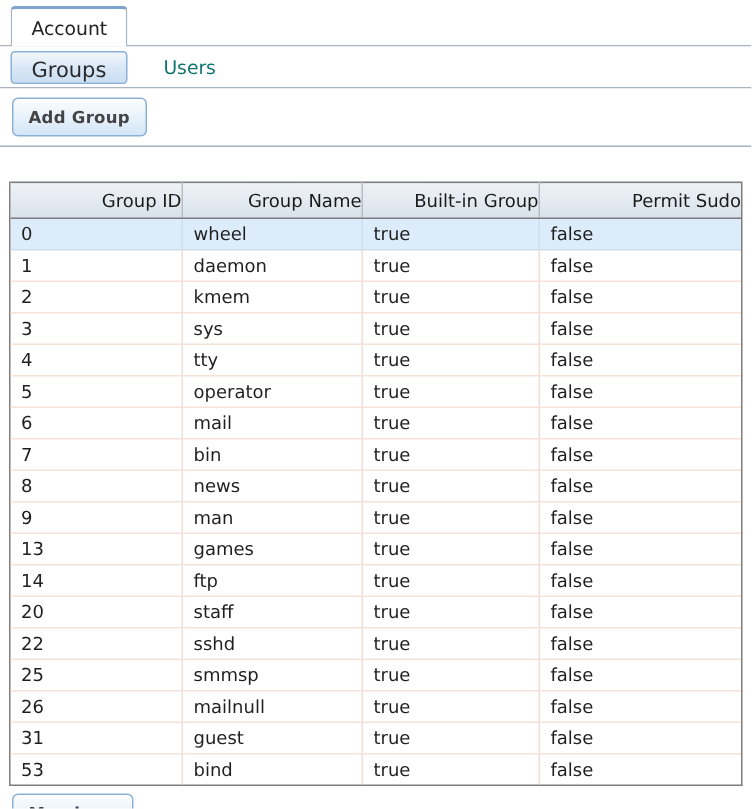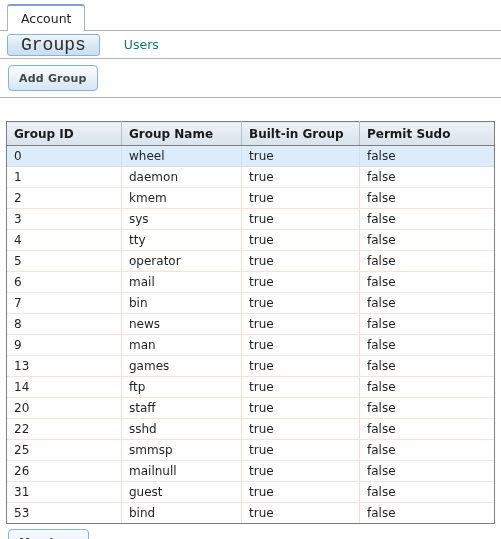--- a/index.html
+++ b/index.html
@@ -53,27 +53,26 @@
     background: #ffffff;
     display: flex;
     align-items: center;
   }
   .subtab-selected {
     margin-left: 7px;
     height: 22px;
     padding: 0 13px;
     box-sizing: border-box;
     display: flex;
-    align-items: flex-start;
+    align-items: flex-end;
     background: linear-gradient(to bottom, #f2f7fc 0%, #d7e6f6 55%, #cadff3 100%);
     border: 1px solid #8ab0d8;
     border-radius: 3px;
-    font-size: 18px;
+    font-size: 14px;
     color: #2a2a2a;
-    font-family: Liberation Mono, monospace;
   }
   .subtab-plain {
     margin-left: 24px;
     font-size: 12.5px;
     color: #0f766e;
   }
 
   
   .toolbar {
     position: relative;
@@ -118,22 +117,22 @@
   }
   table.grid {
     width: 100%;
     border-collapse: collapse;
     table-layout: fixed;
     font-size: 12px;
   }
   table.grid th {
     height: 23px;
     padding: 0 0 0 7px;
-    text-align: left;
-    font-weight: bold;
+    text-align: right;
+    font-weight: normal;
     font-size: 12px;
     color: #1a1a1a;
     background: linear-gradient(to bottom, #eef2f6 0%, #e3eaf1 50%, #d9e2ea 100%);
     border-right: 1px solid #b6bec7;
     border-bottom: 1px solid #7d7d7d;
     border-top: 1px solid #7d7d7d;
     white-space: nowrap;
     overflow: hidden;
   }
   table.grid th:last-child { border-right: none; margin-left: 44px; }

